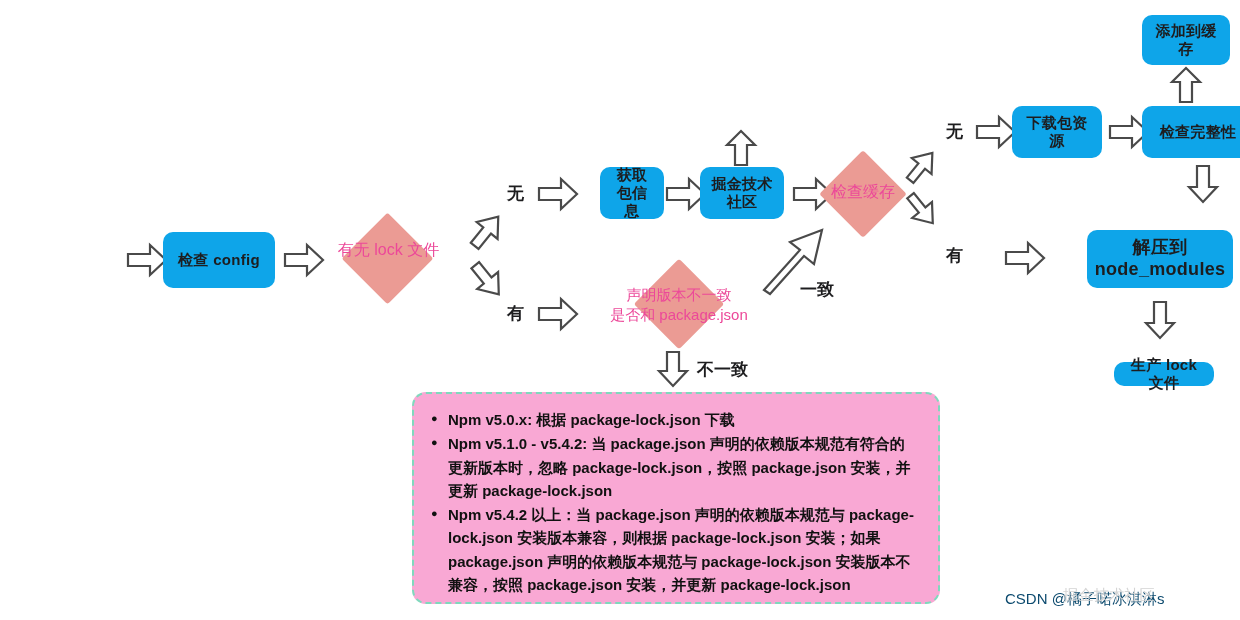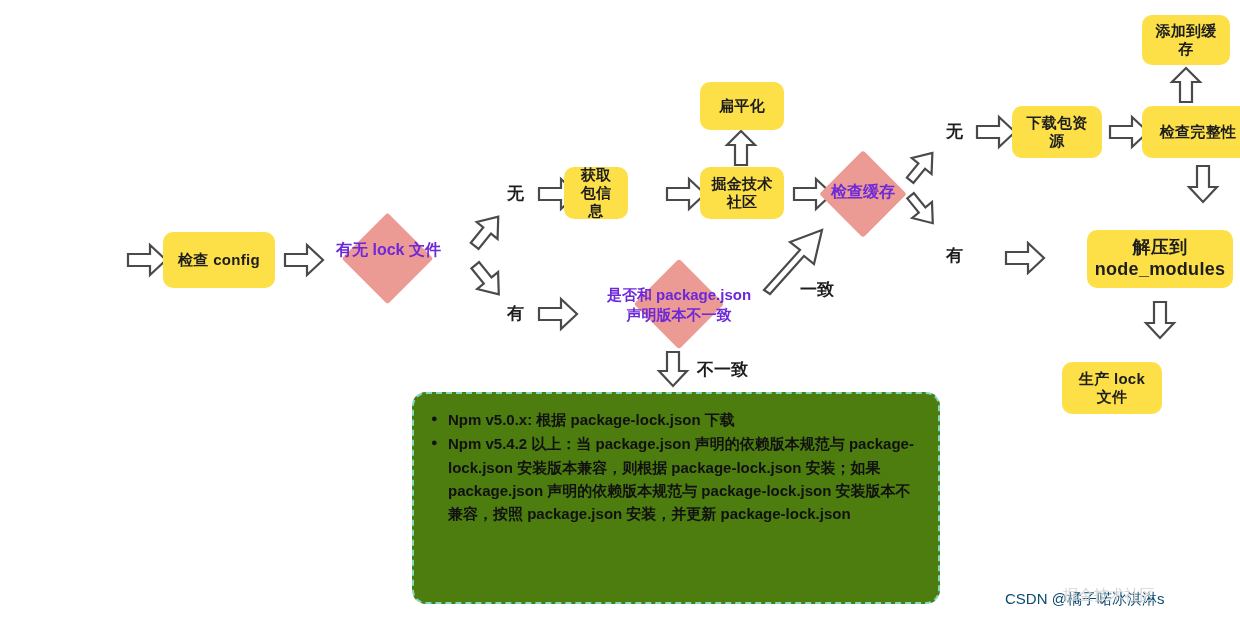--- a/index.html
+++ b/index.html
@@ -14,21 +14,21 @@
     position: relative;
     width: 1240px;
     height: 620px;
     background: #ffffff;
     overflow: hidden;
   }
 
   
   .node {
     position: absolute;
-    background: #fde047;
+    background: #0ea5e9;
     border-radius: 10px;
     display: flex;
     align-items: center;
     justify-content: center;
     color: #1d1d1f;
     font-weight: bold;
     font-size: 15px;
     letter-spacing: 0.3px;
     box-sizing: border-box;
     padding: 0 10px;
@@ -40,22 +40,22 @@
   
   .diamond {
     position: absolute;
     background: #eb9b94;
     transform: rotate(45deg);
     border-radius: 3px;
   }
   
   .diamond-label {
     position: absolute;
-    color: #6d28d9;
-    font-weight: bold;
+    color: #ec4899;
+    font-weight: normal;
     font-size: 16px;
     text-align: center;
     line-height: 1.3;
     white-space: nowrap;
   }
 
   
   .cond {
     position: absolute;
     color: #1d1d1f;
@@ -74,21 +74,21 @@
     stroke: #4a4a4a;
     stroke-width: 2.2;
     stroke-linejoin: miter;
   }
 
   
   .notebox {
     position: absolute;
     border: 2px dashed #7fd9bd;
     border-radius: 14px;
-    background: #4d7c0f;
+    background: #f9a8d4;
     box-sizing: border-box;
     padding: 14px 20px 12px 16px;
   }
   .notebox ul {
     margin: 0;
     padding: 0 0 0 16px;
     list-style: none;
   }
   .notebox li {
     position: relative;
@@ -158,37 +158,36 @@
   </div>
 
   <div class="cond" style="left:507px; top:182px;">无</div>
 
   <div class="arrow" style="left:537px; top:176px; width:42px; height:36px;">
     <svg width="42" height="36" viewBox="0 0 42 36">
       <polygon points="2,12 24,12 24,3 40,18 24,33 24,24 2,24"></polygon>
     </svg>
   </div>
 
-  <div class="node" style="left:564px; top:167px; width:64px; height:52px;">获取包信息</div>
+  <div class="node" style="left:600px; top:167px; width:64px; height:52px;">获取包信息</div>
 
   <div class="arrow" style="left:665px; top:176px; width:42px; height:36px;">
     <svg width="42" height="36" viewBox="0 0 42 36">
       <polygon points="2,12 24,12 24,3 40,18 24,33 24,24 2,24"></polygon>
     </svg>
   </div>
 
   <div class="node" style="left:700px; top:167px; width:84px; height:52px;">掘金技术社区</div>
 
   <div class="arrow" style="left:724px; top:129px; width:34px; height:38px;">
     <svg width="34" height="38" viewBox="0 0 34 38">
       <polygon points="11,36 11,16 3,16 17,2 31,16 23,16 23,36"></polygon>
     </svg>
   </div>
 
-  <div class="node" style="left:700px; top:82px; width:84px; height:48px;">扁平化</div>
 
   <div class="arrow" style="left:792px; top:176px; width:42px; height:36px;">
     <svg width="42" height="36" viewBox="0 0 42 36">
       <polygon points="2,12 24,12 24,3 40,18 24,33 24,24 2,24"></polygon>
     </svg>
   </div>
 
   <div class="diamond" style="left:832px; top:163px; width:62px; height:62px;"></div>
   <div class="diamond-label" style="left:812px; top:182px; width:102px;">检查缓存</div>
 
@@ -244,53 +243,54 @@
   </div>
 
   <div class="node small" style="left:1087px; top:230px; width:146px; height:58px;">解压到 node_modules</div>
 
   <div class="arrow" style="left:1143px; top:300px; width:34px; height:40px;">
     <svg width="34" height="40" viewBox="0 0 34 40">
       <polygon points="11,2 11,23 3,23 17,38 31,23 23,23 23,2"></polygon>
     </svg>
   </div>
 
-  <div class="node" style="left:1062px; top:362px; width:100px; height:52px;">生产 lock 文件</div>
+  <div class="node" style="left:1114px; top:362px; width:100px; height:24px;">生产 lock 文件</div>
 
   <div class="cond" style="left:507px; top:302px;">有</div>
 
   <div class="arrow" style="left:537px; top:296px; width:42px; height:36px;">
     <svg width="42" height="36" viewBox="0 0 42 36">
       <polygon points="2,12 24,12 24,3 40,18 24,33 24,24 2,24"></polygon>
     </svg>
   </div>
 
   <div class="diamond" style="left:647px; top:272px; width:64px; height:64px;"></div>
   <div class="diamond-label" style="left:588px; top:285px; width:182px; font-size:15px;">
+    <div>声明版本不一致</div>
     <div>是否和 package.json</div>
-    <div>声明版本不一致</div>
   </div>
 
   <div class="arrow" style="left:760px; top:228px; width:66px; height:70px;">
     <svg width="66" height="70" viewBox="0 0 66 70">
       <polygon points="4,66 40,26 30,18 62,6 54,40 44,32 10,70" transform="translate(0,-4)"></polygon>
     </svg>
   </div>
   <div class="cond" style="left:800px; top:278px;">一致</div>
 
   <div class="arrow" style="left:656px; top:350px; width:34px; height:38px;">
     <svg width="34" height="38" viewBox="0 0 34 38">
       <polygon points="11,2 11,21 3,21 17,36 31,21 23,21 23,2"></polygon>
     </svg>
   </div>
   <div class="cond" style="left:697px; top:358px;">不一致</div>
 
   <div class="notebox" style="left:412px; top:392px; width:528px; height:212px;">
     <ul>
       <li>Npm v5.0.x: 根据 package-lock.json 下载</li>
+      <li>Npm v5.1.0 - v5.4.2: 当 package.json 声明的依赖版本规范有符合的更新版本时，忽略 package-lock.json，按照 package.json 安装，并更新 package-lock.json</li>
       <li>Npm v5.4.2 以上：当 package.json 声明的依赖版本规范与 package-lock.json 安装版本兼容，则根据 package-lock.json 安装；如果 package.json 声明的依赖版本规范与 package-lock.json 安装版本不兼容，按照 package.json 安装，并更新 package-lock.json</li>
     </ul>
   </div>
 
   <div class="watermark" style="left:1005px; top:590px;">CSDN @橘子喏冰淇淋s</div>
   <div class="watermark overlay" style="left:1064px; top:586px;">掘金技术社区</div>
 
 </div>
 
 </body></html>

